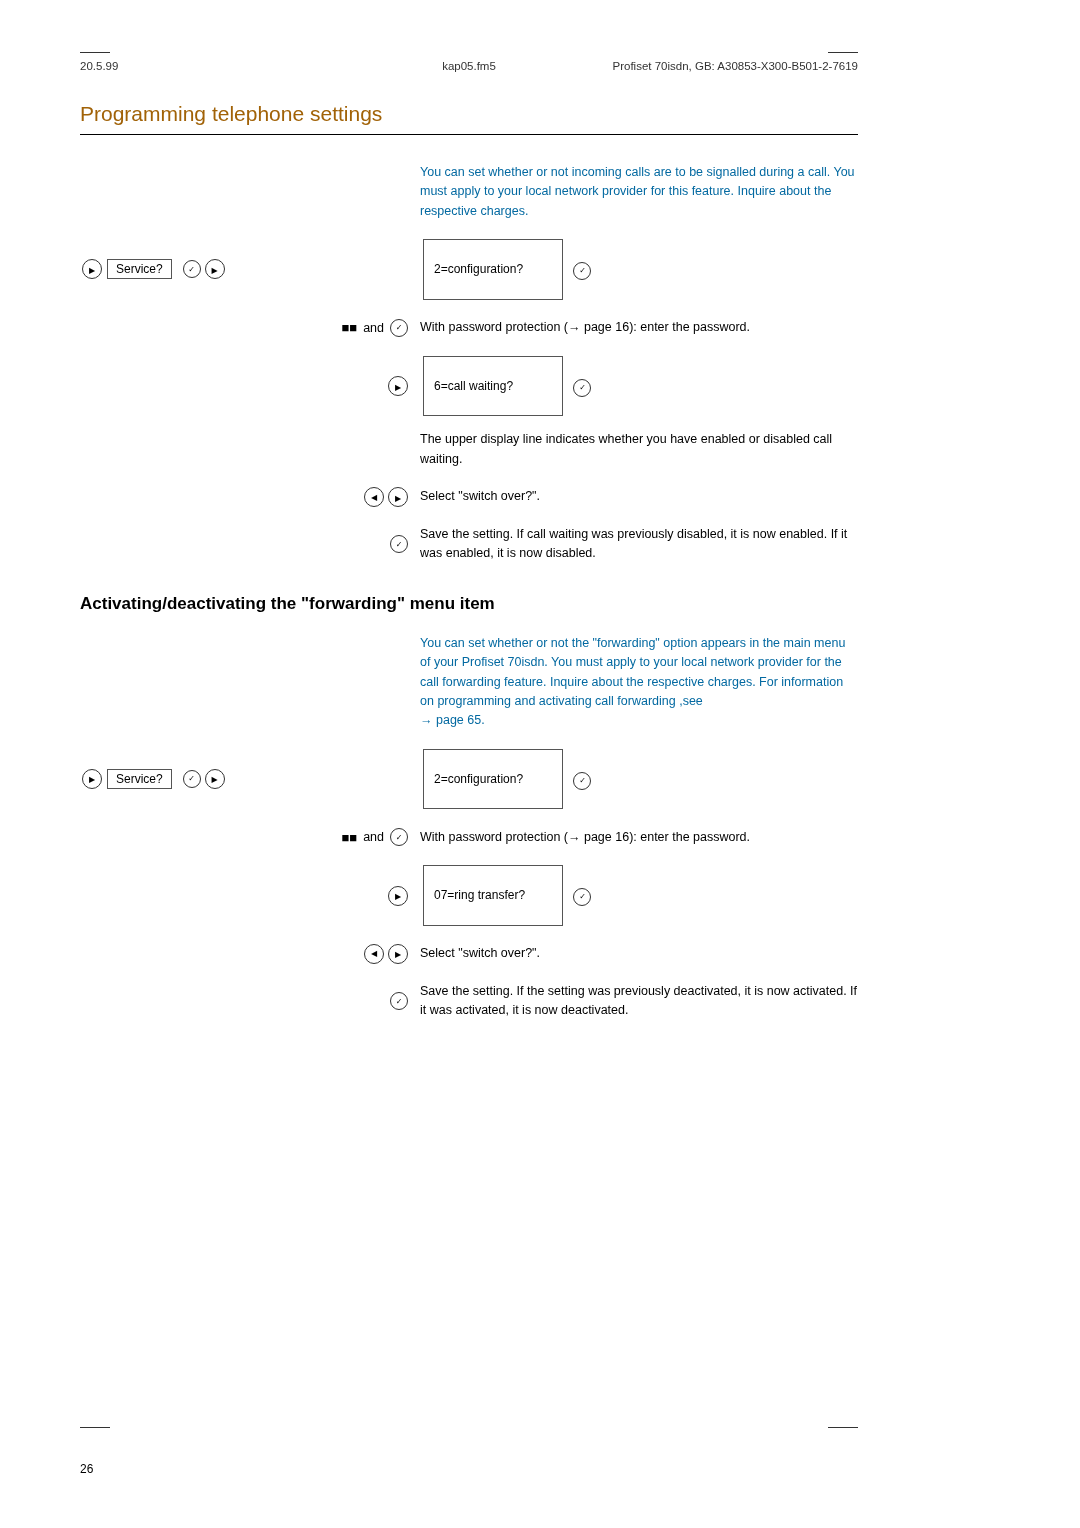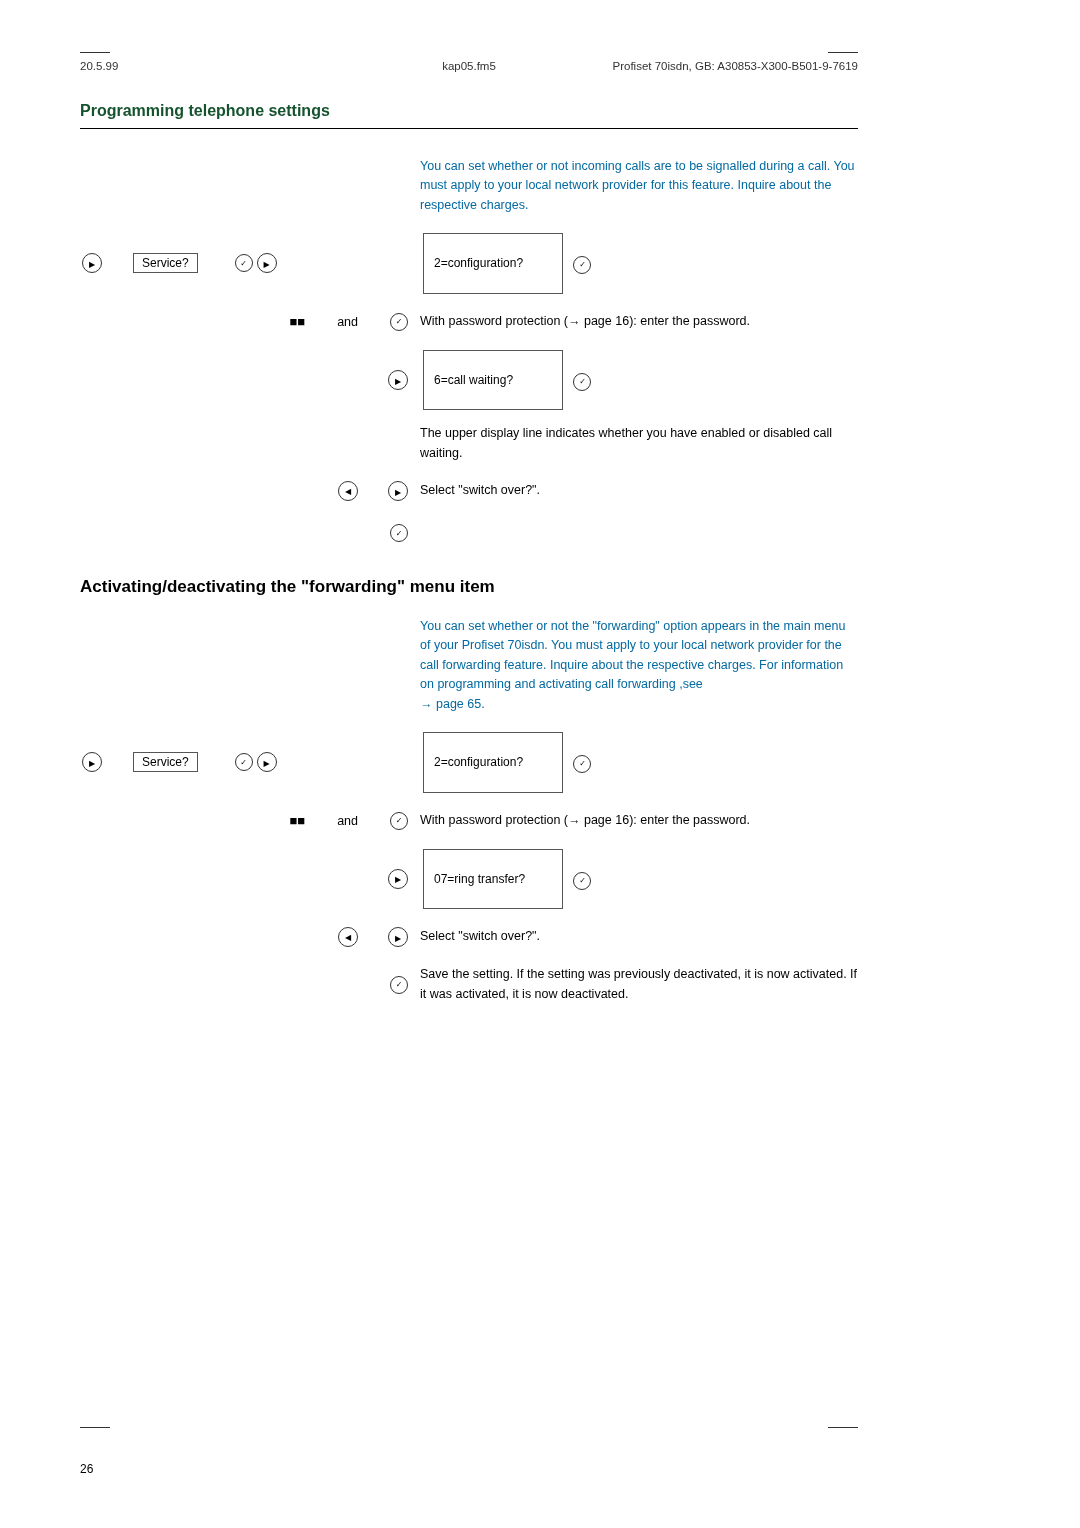--- a/index.html
+++ b/index.html
@@ -31,23 +31,23 @@
     }
 
     .header-left, .header-center, .header-right {
       flex: 1;
     }
     .header-center { text-align: center; }
     .header-right { text-align: right; }
 
     
     .section-title {
-      font-size: 16px;
-      font-weight: bold;
-      color: #14532d;
+      font-size: 21px;
+      font-weight: normal;
+      color: #a16207;
       margin-bottom: 8px;
     }
 
     .section-divider {
       border: none;
       border-top: 1px solid #000;
       margin-bottom: 28px;
     }
 
     
@@ -78,21 +78,20 @@
       align-items: center;
       margin-bottom: 14px;
       min-height: 28px;
     }
 
     .diagram-left {
       width: 340px;
       display: flex;
       align-items: center;
       flex-shrink: 0;
-      gap: 26px;
     }
 
     .diagram-right {
       flex: 1;
       font-size: 12.5px;
       line-height: 1.55;
       max-width: 560px;
     }
 
     
@@ -208,21 +207,21 @@
 <div class="page-container">
 
   <div class="top-line-left"></div>
   <div class="top-line-right"></div>
   <div class="bottom-line-left"></div>
   <div class="bottom-line-right"></div>
 
   <div class="page-header">
     <div class="header-left">20.5.99</div>
     <div class="header-center">kap05.fm5</div>
-    <div class="header-right">Profiset 70isdn, GB: A30853-X300-B501-9-7619</div>
+    <div class="header-right">Profiset 70isdn, GB: A30853-X300-B501-2-7619</div>
   </div>
 
   <div class="section-title">Programming telephone settings</div>
   <hr class="section-divider">
 
   <div class="content-block subsection-gap">
 
     <div class="instruction-text">You can set whether or not incoming calls are to be signalled during a call. You must apply to your local network provider for this feature. Inquire about the respective charges.</div>
 
     <div class="diagram-row">
@@ -283,20 +282,23 @@
       </div>
       <div class="diagram-right">
         Select "switch over?".
       </div>
     </div>
 
     <div class="diagram-row">
       <div class="diagram-left" style="justify-content: flex-end; padding-right: 10px;">
         <span class="circle-btn-right" style="font-size:8px;">✓</span>
       </div>
+      <div class="diagram-right">
+        Save the setting. If call waiting was previously disabled, it is now enabled. If it was enabled, it is now disabled.
+      </div>
     </div>
   </div>
 
   <div class="content-block">
     <h2 class="subsection-heading">Activating/deactivating the "forwarding" menu item</h2>
 
     <div class="instruction-text">
       You can set whether or not the "forwarding" option appears in the main menu of your Profiset 70isdn. You must apply to your local network provider for the call forwarding feature. Inquire about the respective charges. For information on programming and activating call forwarding ,see<br>→ page 65.
     </div>
 

